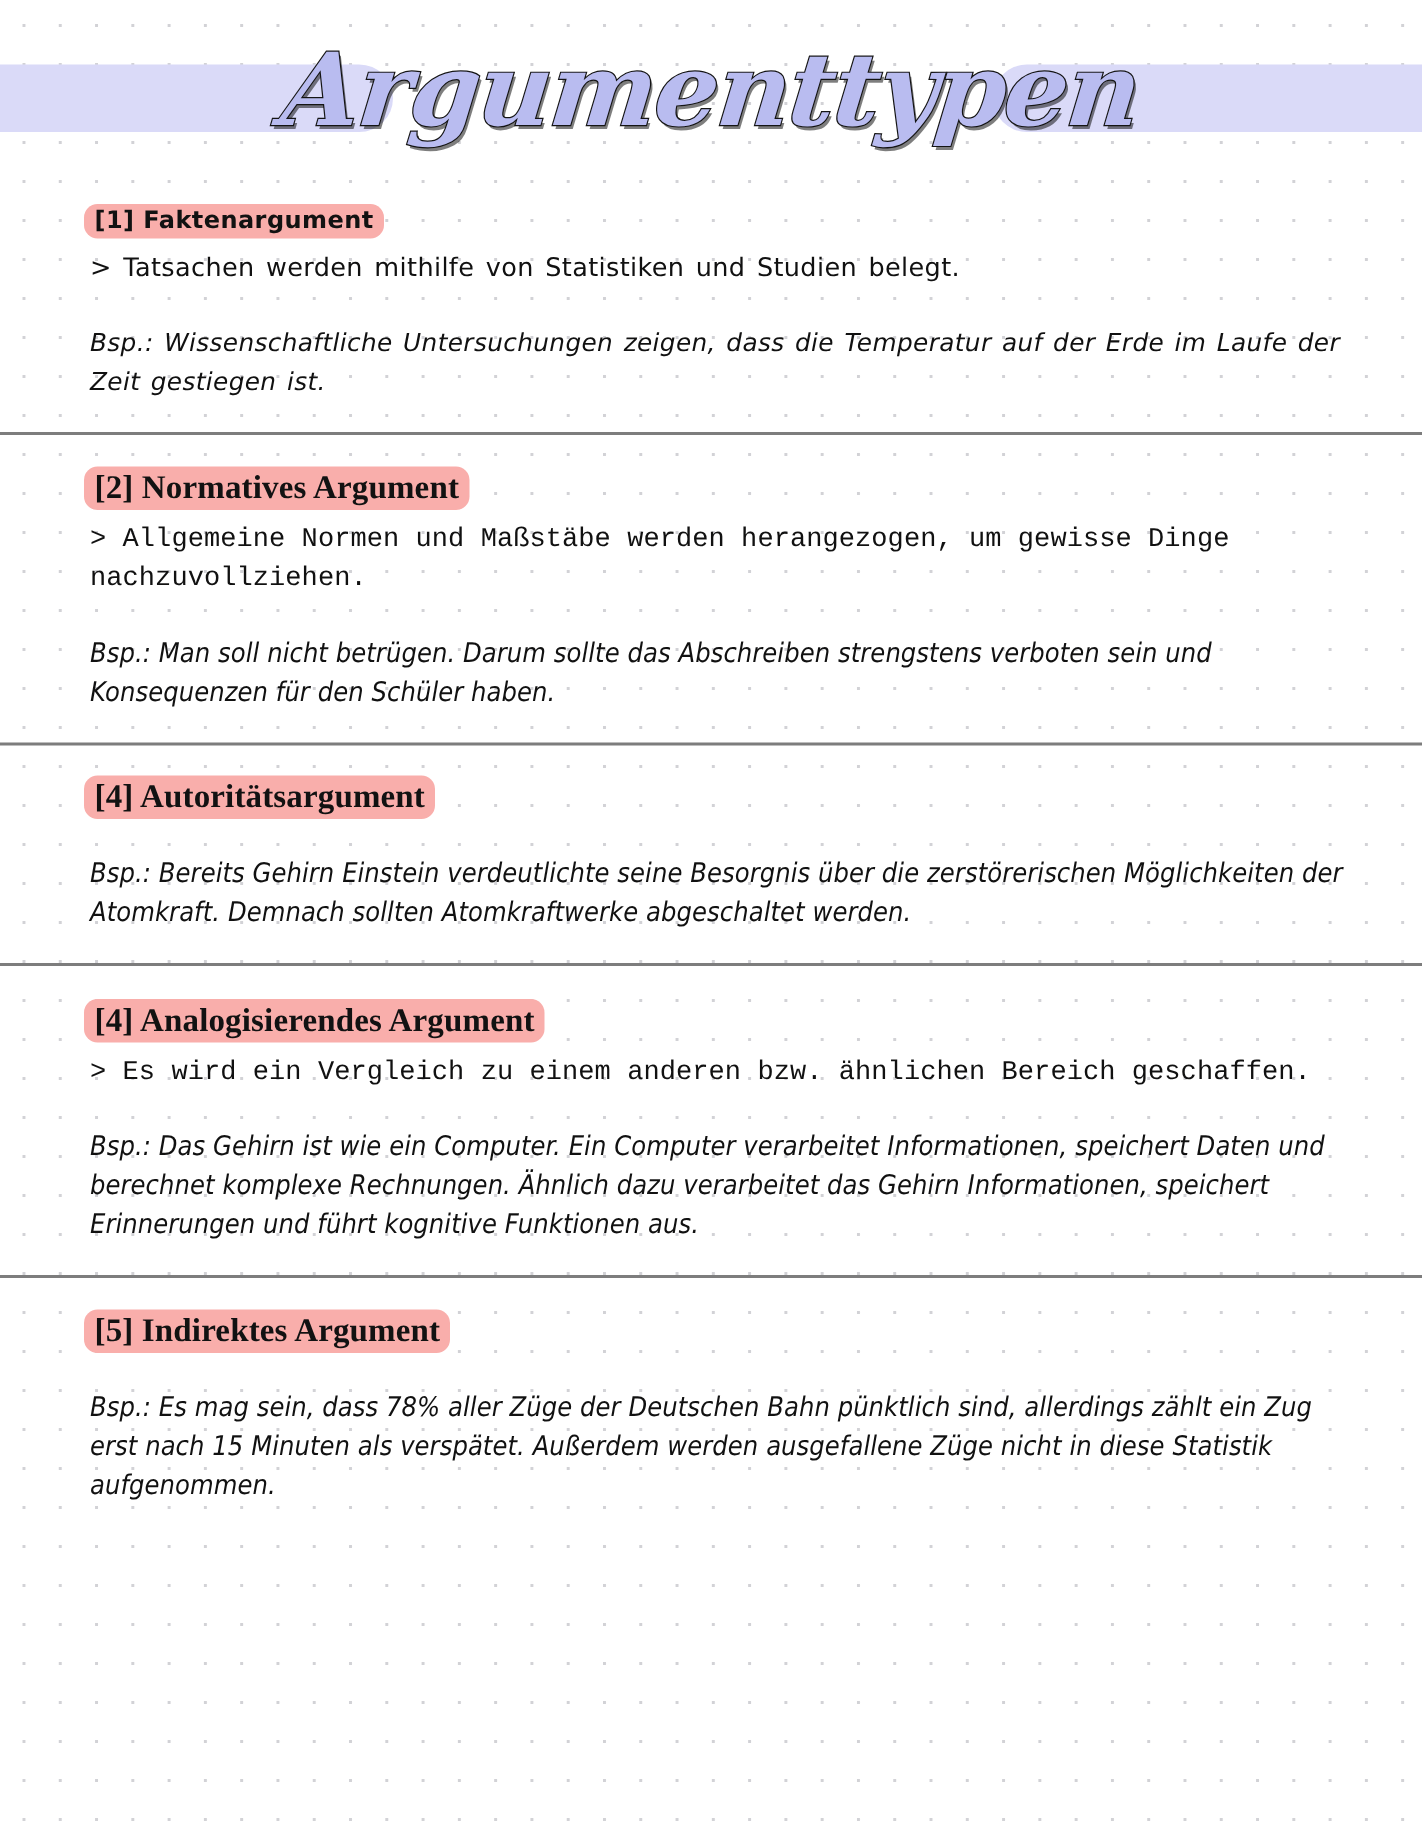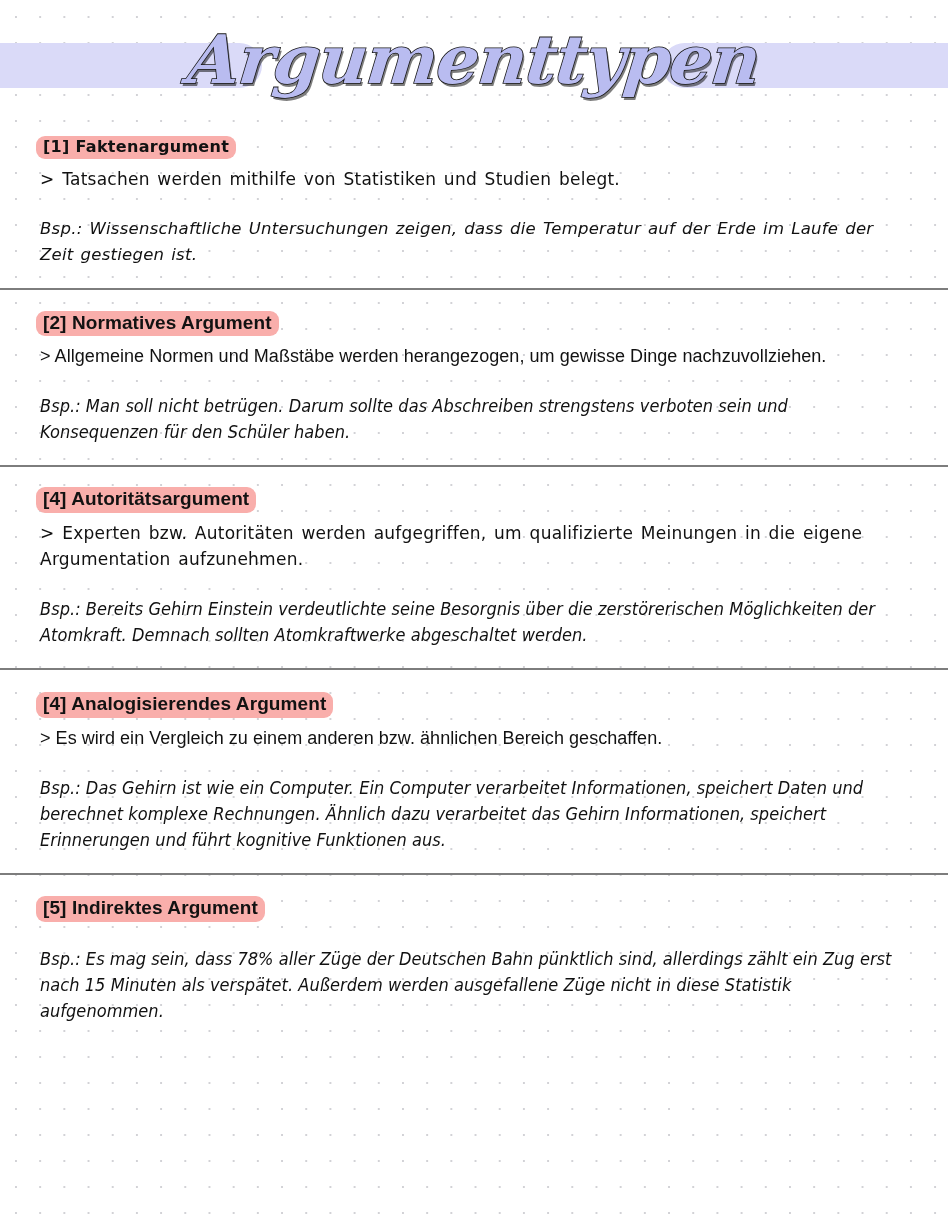--- a/index.html
+++ b/index.html
@@ -78,53 +78,54 @@
 
   
   #content {
     position: absolute;
     left: 0;
     top: 118px;
     width: 948px;
   }
   .section {
     position: relative;
-    padding: 0 40px 0 40px;
+    padding: 0 40px 0 50px;
     box-sizing: border-box;
+    margin-left: 10px;
   }
   .divider {
     height: 0;
     border-top: 2px solid #7d7d7d;
     margin: 0;
     width: 100%;
   }
 
   .sec-head {
     display: inline-block;
     position: relative;
-    font-family: Liberation Sans, sans-serif;
-    font-size: 19px;
+    font-family: Liberation Serif, serif;
+    font-size: 22px;
     font-weight: 600;
     color: #121212;
     line-height: 1.1;
     padding: 2px 7px 3px 7px;
     margin-left: -4px;
     background: #f9aeab;
     border-radius: 9px;
     letter-spacing: 0.1px;
     white-space: nowrap;
   }
   .sec-head.wide {
     font-family: "DejaVu Sans", sans-serif;
     font-size: 16px;
     letter-spacing: 0.3px;
   }
 
   .sec-body {
-    font-family: Liberation Sans, sans-serif;
+    font-family: Liberation Mono, monospace;
     font-size: 18px;
     color: #111111;
     line-height: 26px;
     margin-top: 7px;
     letter-spacing: 0.05px;
     max-width: 880px;
   }
   .sec-body.wide {
     font-family: "DejaVu Sans", sans-serif;
     font-size: 17px;
@@ -170,21 +171,20 @@
 
     <div class="section" style="padding-top:21px; padding-bottom:20px;">
       <div class="sec-head">[2] Normatives Argument</div>
       <div class="sec-body">&gt; Allgemeine Normen und Maßstäbe werden herangezogen, um gewisse Dinge nachzuvollziehen.</div>
       <div class="sec-example">Bsp.: Man soll nicht betrügen. Darum sollte das Abschreiben strengstens verboten sein und Konsequenzen für den Schüler haben.</div>
     </div>
     <div class="divider"></div>
 
     <div class="section" style="padding-top:20px; padding-bottom:20px;">
       <div class="sec-head">[4] Autoritätsargument</div>
-      <div class="sec-body wide">&gt; Experten bzw. Autoritäten werden aufgegriffen, um qualifizierte Meinungen in die eigene Argumentation aufzunehmen.</div>
       <div class="sec-example">Bsp.: Bereits Gehirn Einstein verdeutlichte seine Besorgnis über die zerstörerischen Möglichkeiten der Atomkraft. Demnach sollten Atomkraftwerke abgeschaltet werden.</div>
     </div>
     <div class="divider"></div>
 
     <div class="section" style="padding-top:22px; padding-bottom:20px;">
       <div class="sec-head">[4] Analogisierendes Argument</div>
       <div class="sec-body">&gt; Es wird ein Vergleich zu einem anderen bzw. ähnlichen Bereich geschaffen.</div>
       <div class="sec-example">Bsp.: Das Gehirn ist wie ein Computer. Ein Computer verarbeitet Informationen, speichert Daten und berechnet komplexe Rechnungen. Ähnlich dazu verarbeitet das Gehirn Informationen, speichert Erinnerungen und führt kognitive Funktionen aus.</div>
     </div>
     <div class="divider"></div>

